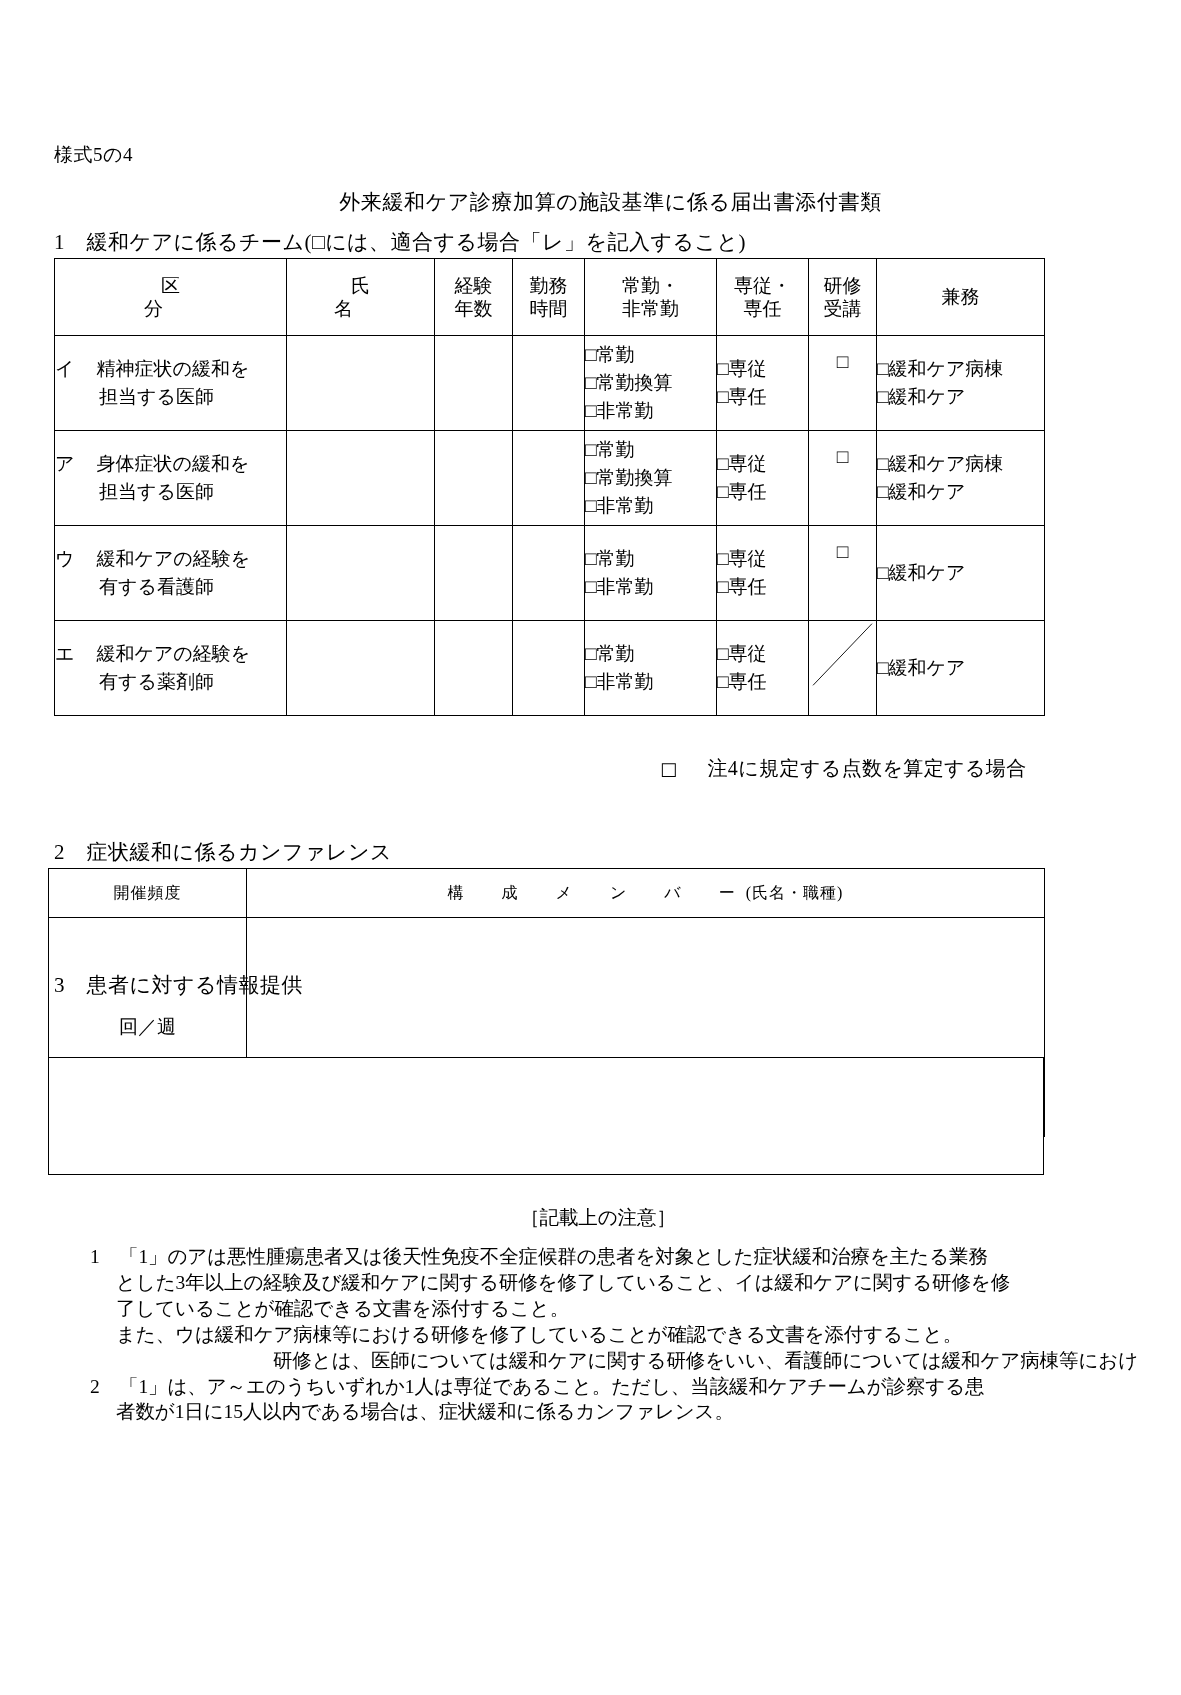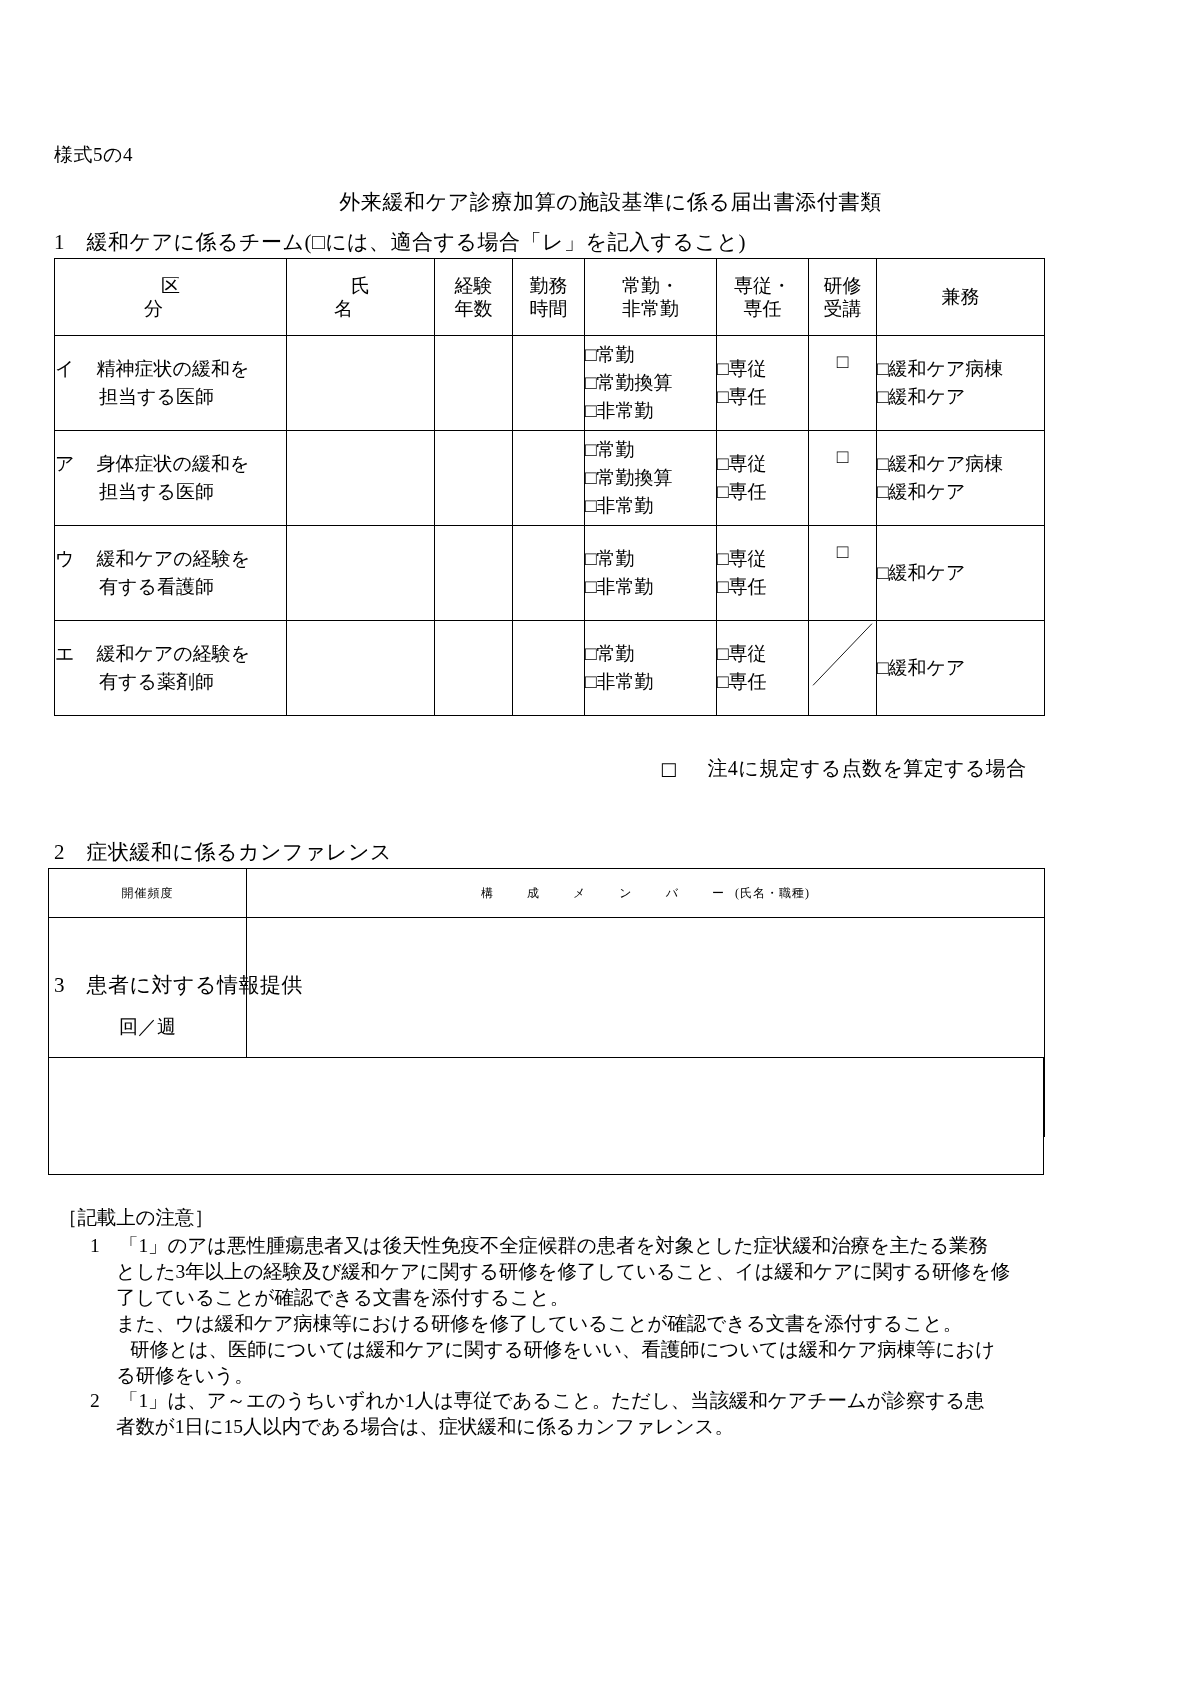--- a/index.html
+++ b/index.html
@@ -124,21 +124,21 @@
 
   
   #conf-table {
     left: 48px;
     top: 868px;
     width: 996px;
   }
   #conf-table th {
     height: 48px;
     text-align: center;
-    font-size: 12px;
+    font-size: 16px;
   }
   #conf-table td {
     height: 218px;
   }
   .freq-head { letter-spacing: 1px; }
   .member-head { letter-spacing: 1px; }
   .member-head .spaced { letter-spacing: 11px; }
   .freq-cell {
     text-align: center;
     vertical-align: middle;
@@ -156,25 +156,25 @@
   
   #notes {
     position: absolute;
     left: 58px;
     top: 1205px;
     width: 1080px;
     font-size: 19.5px;
     line-height: 1.33;
     letter-spacing: -0.1px;
   }
-  #notes .note-title { margin-bottom: 2px; }
+  #notes .note-title { margin-bottom: 13px; text-align: center; }
   #notes .note-item { display: block; white-space: nowrap; }
   #notes .ind1 { padding-left: 32px; }
   #notes .ind2 { padding-left: 58px; }
-  #notes .ind3 { padding-left: 72px; }
+  #notes .ind3 { padding-left: 72px; text-align: right; }
 </style>
 </head>
 <body>
 
 <div id="page">
 
   <div class="form-no">様式5の4</div>
   <div class="doc-title">外来緩和ケア診療加算の施設基準に係る届出書添付書類</div>
 
   <div class="section-heading" id="sec1-heading">1　緩和ケアに係るチーム(□には、適合する場合「レ」を記入すること)</div>
@@ -343,19 +343,18 @@
   </table>
 
   <div id="notes">
     <div class="note-title">［記載上の注意］</div>
     <div id="notes-items">
         <div class="note-item ind1">1　「1」のアは悪性腫瘍患者又は後天性免疫不全症候群の患者を対象とした症状緩和治療を主たる業務</div>
         <div class="note-item ind2">とした3年以上の経験及び緩和ケアに関する研修を修了していること、イは緩和ケアに関する研修を修</div>
         <div class="note-item ind2">了していることが確認できる文書を添付すること。</div>
         <div class="note-item ind2">また、ウは緩和ケア病棟等における研修を修了していることが確認できる文書を添付すること。</div>
         <div class="note-item ind3">研修とは、医師については緩和ケアに関する研修をいい、看護師については緩和ケア病棟等におけ</div>
-        <div class="note-item ind2">る研修をいう。</div>
         <div class="note-item ind1">2　「1」は、ア～エのうちいずれか1人は専従であること。ただし、当該緩和ケアチームが診察する患</div>
         <div class="note-item ind2">者数が1日に15人以内である場合は、症状緩和に係るカンファレンス。</div>
       </div>
   </div>
 
 </div>
 
 </body></html>

